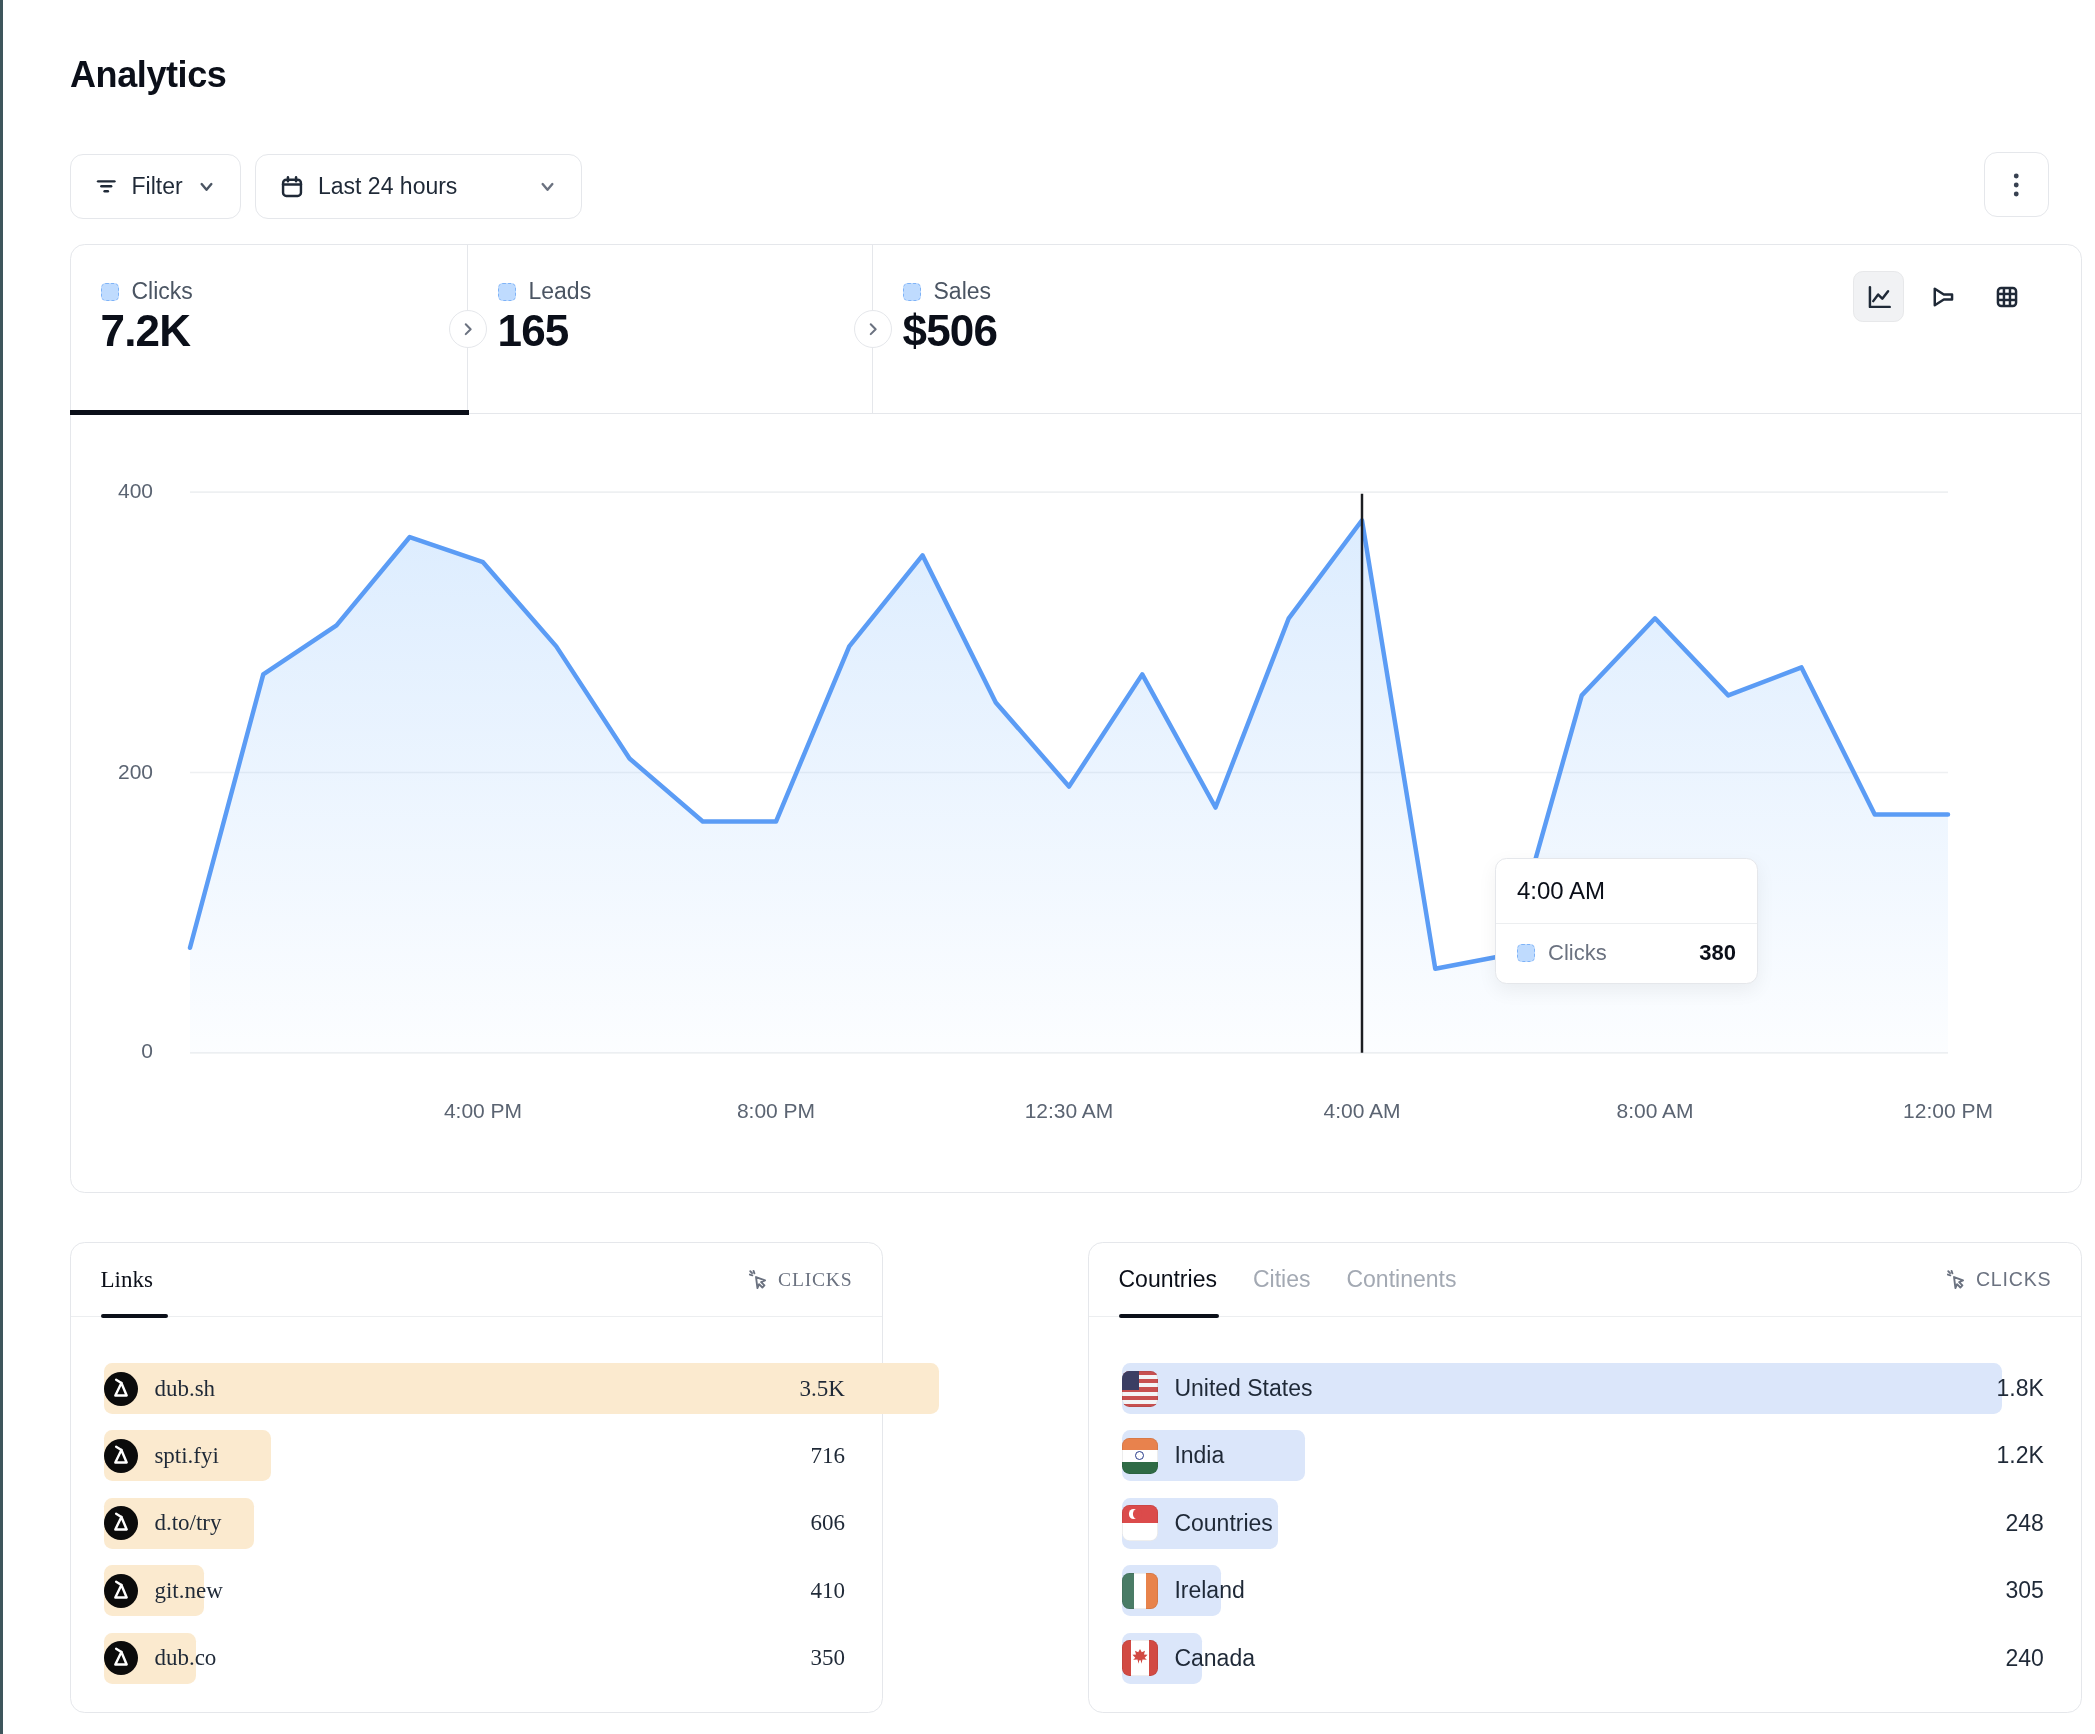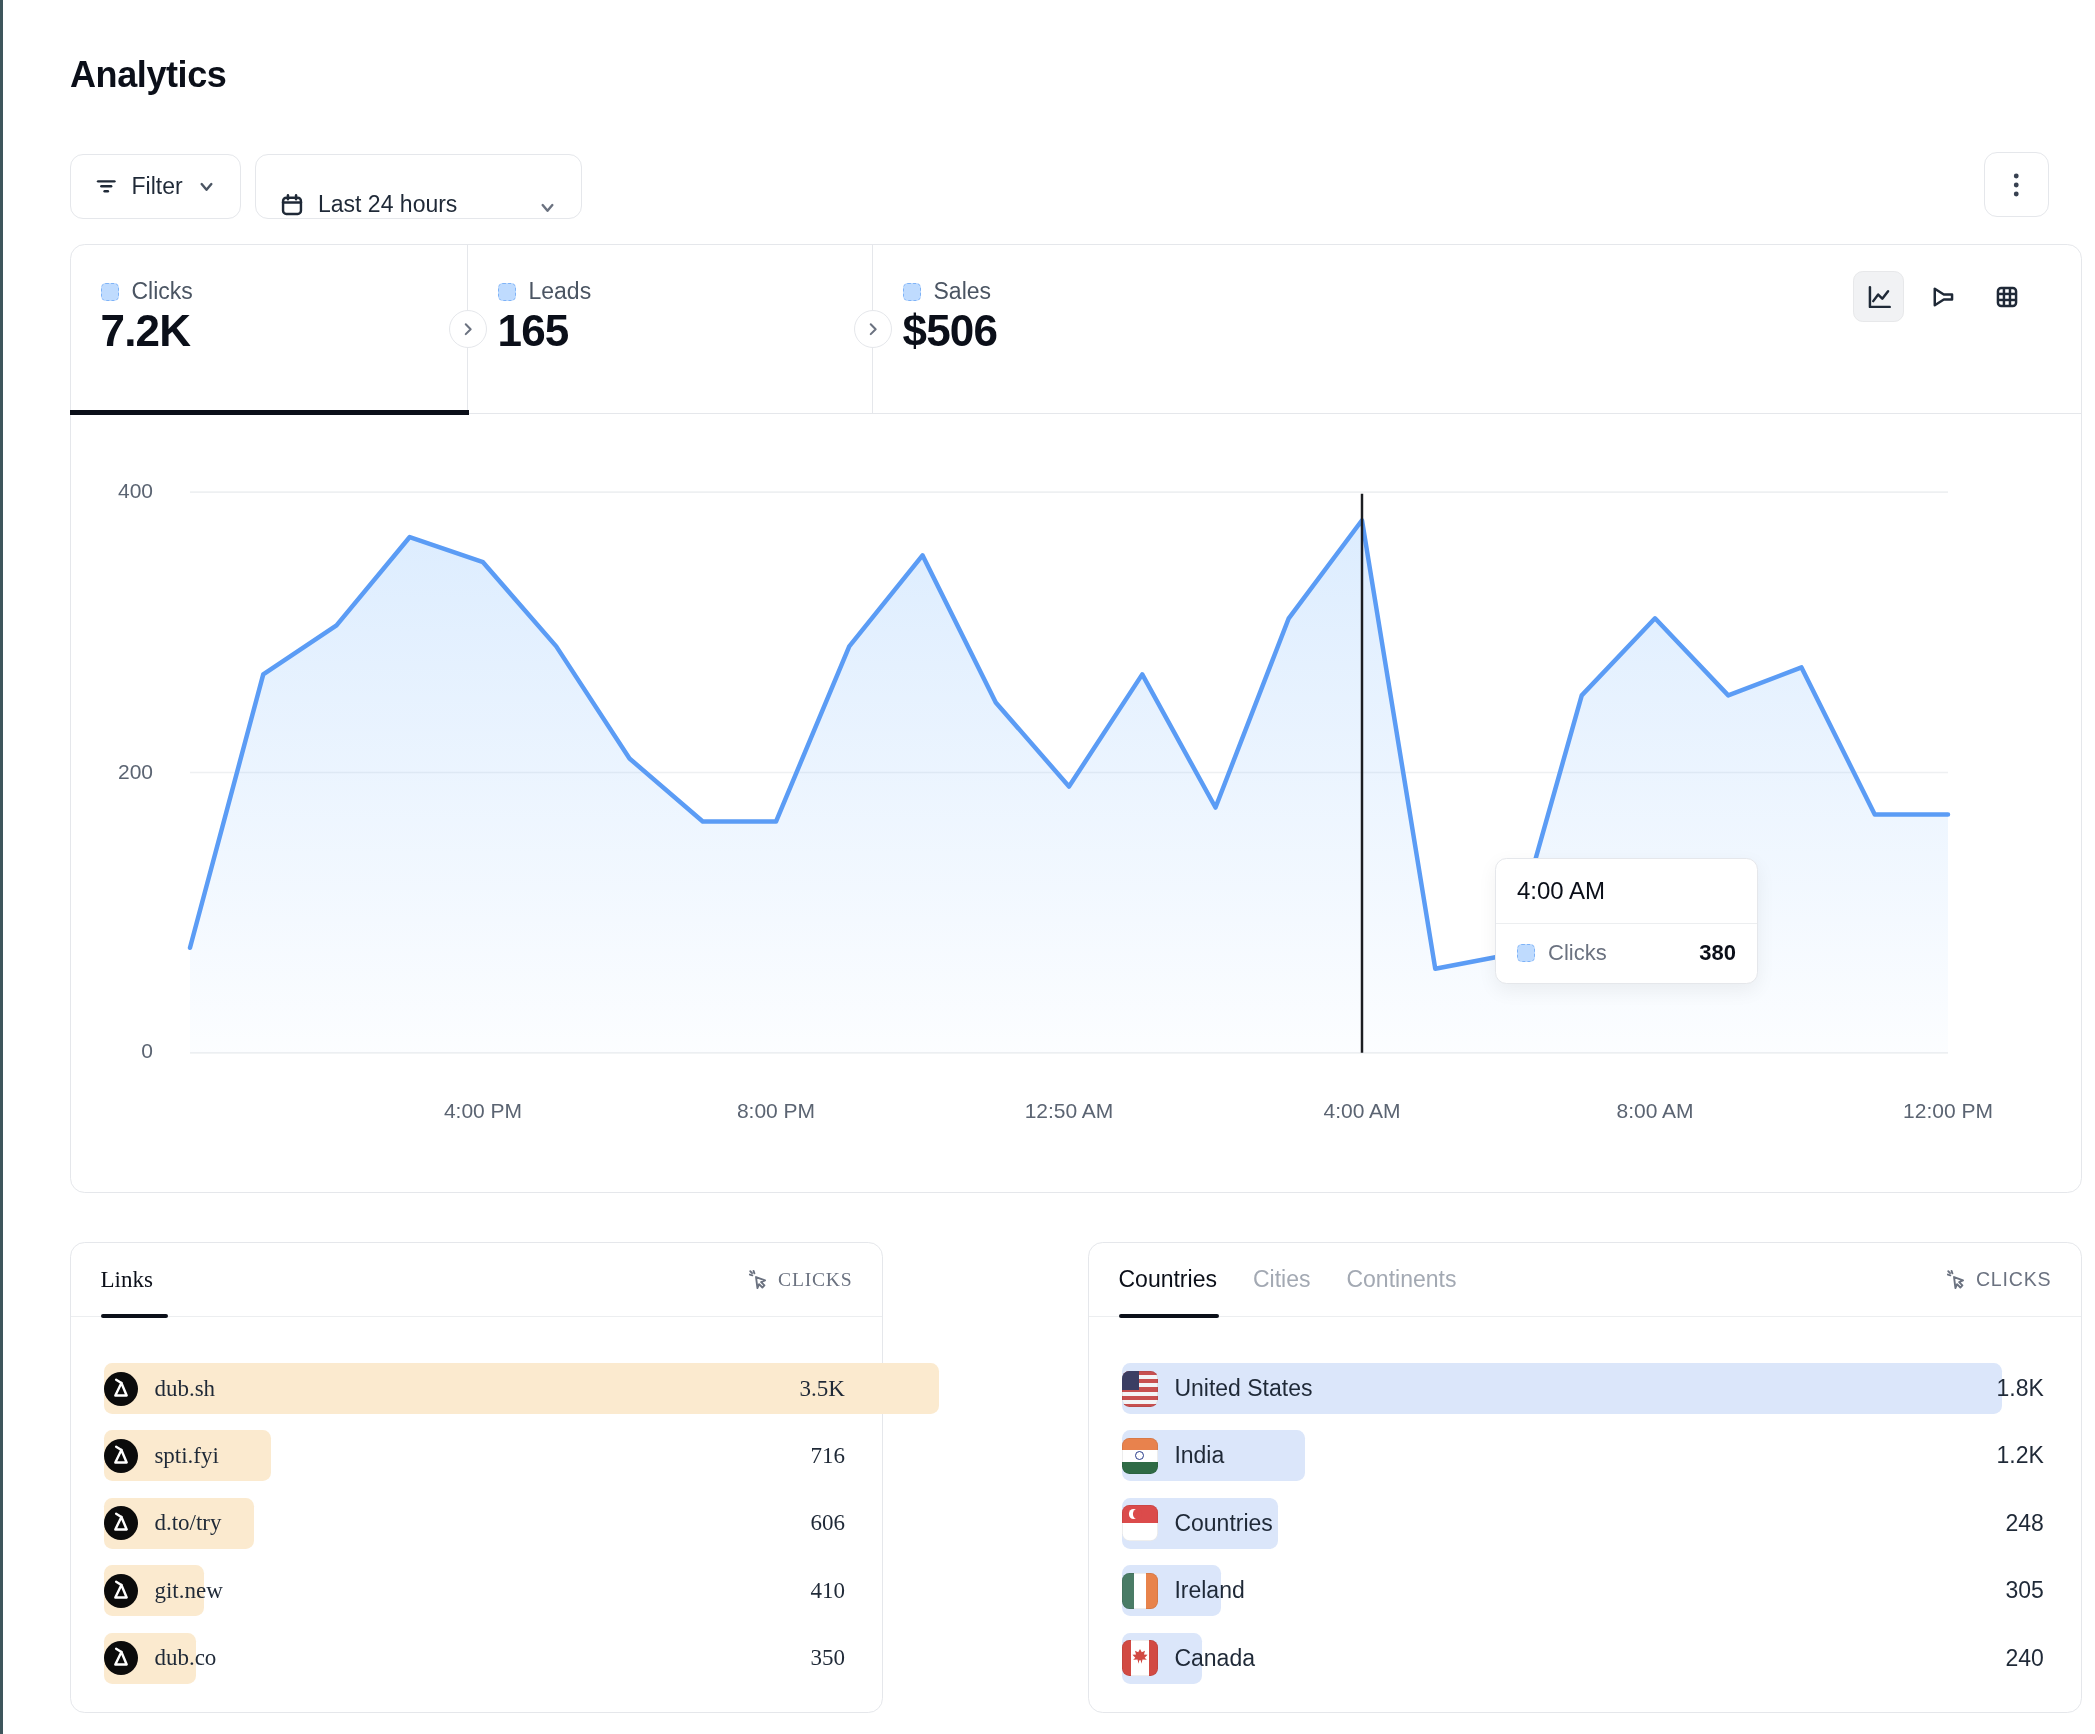--- a/index.html
+++ b/index.html
@@ -12,21 +12,21 @@
 
   .page-title { position:absolute; left:70px; top:54px; font-size:36px; font-weight:700; color:#0b0f19; letter-spacing:-0.4px; }
 
   .btn {
     position:absolute; height:65px; background:#fff; border:1.2px solid #e5e7eb; border-radius:13px;
     display:flex; align-items:center; gap:13px; padding:0 23px; font-size:23px; font-weight:500; color:#1f2937;
     cursor:pointer;
   }
   .btn svg { flex:none; }
   .filter-btn { left:70px; top:154px; }
-  .date-btn { left:255px; top:154px; width:327px;align-items:flex-end; }
+  .date-btn { left:255px; top:154px; width:327px; }
   .date-btn .spacer { flex:1; }
   .kebab-btn { left:1984px; top:152px; width:65px; height:65px; justify-content:center; padding:0; }
 
   
   .main-card { position:absolute; left:70px; top:244px; width:2012px; height:949px; border:1.2px solid #e5e7eb; border-radius:14.7px; background:#fff; }
   .stats-row { position:absolute; left:0; top:0; width:100%; height:169px; display:flex; border-bottom:1.2px solid #e5e7eb; }
   .stat-card { padding:33px 0 0 29.5px; position:relative; }
   .stat-card.c1 { width:397px; border-right:1.2px solid #e5e7eb; }
   .stat-card.c2 { width:405px; border-right:1.2px solid #e5e7eb; }
   .stat-card.c3 { width:442px; }
@@ -222,21 +222,21 @@
         <line x1="0" x2="2148" y1="685" y2="685" stroke="#eef0f2" stroke-width="2"></line>
         <line x1="0" x2="2148" y1="342.5" y2="342.5" stroke="#eef0f2" stroke-width="2"></line>
         <line x1="0" x2="2148" y1="0" y2="0" stroke="#eef0f2" stroke-width="2"></line>
         <path d="M0.0,556.6 L89.5,222.6 L179.0,162.7 L268.5,54.8 L358.0,85.6 L447.5,188.4 L537.0,325.4 L626.5,402.4 L716.0,402.4 L805.5,188.4 L895.0,77.1 L984.5,256.9 L1074.0,359.6 L1163.5,222.6 L1253.0,385.3 L1342.5,154.1 L1432.0,34.3 L1521.5,582.3 L1611.0,565.1 L1700.5,248.3 L1790.0,154.1 L1879.5,248.3 L1969.0,214.1 L2058.5,393.9 L2148.0,393.9 L2148,685 L0,685 Z" fill="url(#areaFill)"></path>
         <path d="M0.0,556.6 L89.5,222.6 L179.0,162.7 L268.5,54.8 L358.0,85.6 L447.5,188.4 L537.0,325.4 L626.5,402.4 L716.0,402.4 L805.5,188.4 L895.0,77.1 L984.5,256.9 L1074.0,359.6 L1163.5,222.6 L1253.0,385.3 L1342.5,154.1 L1432.0,34.3 L1521.5,582.3 L1611.0,565.1 L1700.5,248.3 L1790.0,154.1 L1879.5,248.3 L1969.0,214.1 L2058.5,393.9 L2148.0,393.9" fill="none" stroke="#5B9CF5" stroke-width="5.5" stroke-linejoin="round" stroke-linecap="round"></path>
         <line x1="1432" x2="1432" y1="2" y2="685" stroke="#1b1d21" stroke-width="3"></line>
       </svg>
     <div id="xticks">
         <div class="xtick" style="left: 293px;">4:00 PM</div>
         <div class="xtick" style="left: 586px;">8:00 PM</div>
-        <div class="xtick" style="left: 879px;">12:50 AM</div>
+        <div class="xtick" style="left: 879px;">12:30 AM</div>
         <div class="xtick" style="left: 1172px;">4:00 AM</div>
         <div class="xtick" style="left: 1465px;">8:00 AM</div>
         <div class="xtick" style="left: 1758px;">12:00 PM</div>
       </div>
     <div class="tooltip" style="left: 1305px;">
       <div class="tooltip-time">4:00 AM</div>
       <div class="tooltip-row">
         <span class="legend-swatch"></span>
         <span>Clicks</span>
         <span class="val">380</span>

